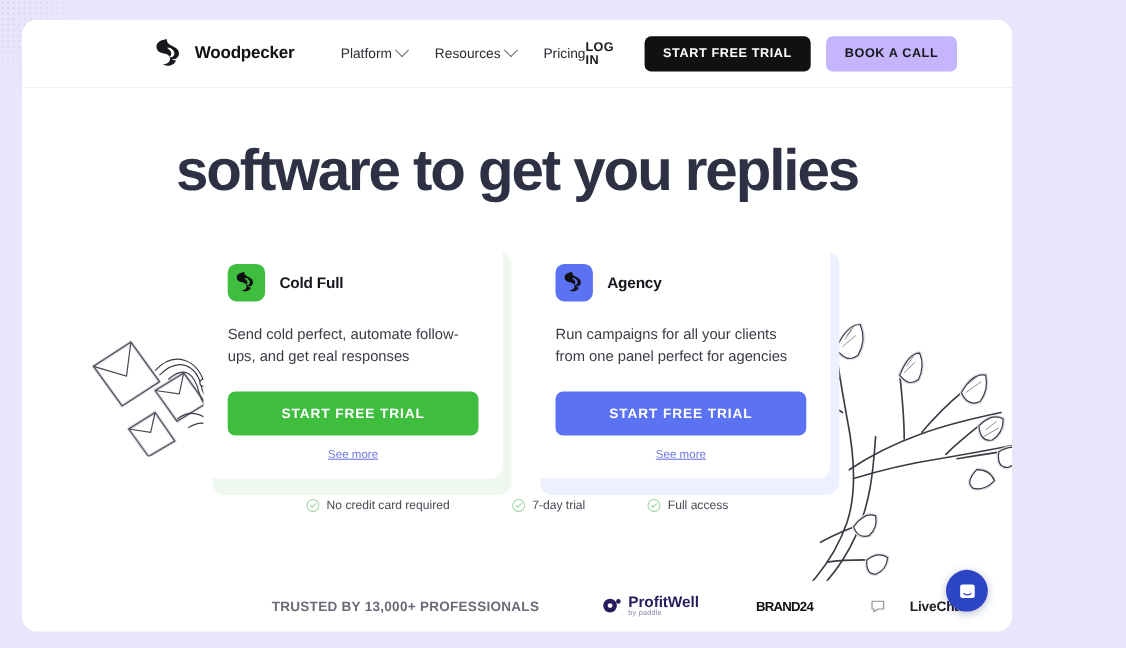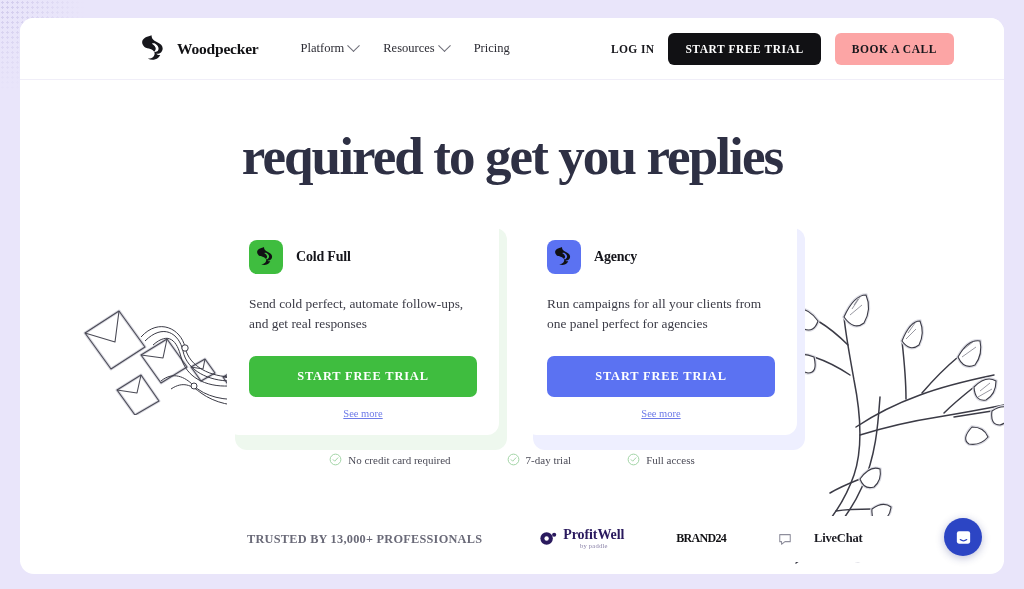--- a/index.html
+++ b/index.html
@@ -26,27 +26,26 @@
     -webkit-mask-image: radial-gradient(ellipse 110px 120px at 6px 6px, rgba(0,0,0,.85), transparent 72%);
     mask-image: radial-gradient(ellipse 110px 120px at 6px 6px, rgba(0,0,0,.85), transparent 72%);
     opacity: .85;
     z-index: 0;
   }
 
   .page {
     position: absolute;
     left: 20px;
     top: 18px;
-    width: 984px;
+    width: 900px;
     height: 556px;
     background: #ffffff;
     border-radius: 14px;
     overflow: hidden;
     z-index: 1;
-    font-family: Liberation Serif, serif;
   }
 
   
   .header {
     position: relative;
     height: 62px;
     border-bottom: 1px solid #f0eef8;
     display: flex;
     align-items: center;
     padding: 0 50px 0 122px;
@@ -109,21 +108,21 @@
     font-weight: 700;
     letter-spacing: .55px;
     padding: 10px 17px;
     border: none;
     border-radius: 6px;
     cursor: pointer;
     font-family: inherit;
     white-space: nowrap;
   }
   .btn-light {
-    background: #fca5a5;
+    background: #c4b5fd;
     color: #17171c;
     font-size: 11.5px;
     font-weight: 700;
     letter-spacing: .55px;
     padding: 10px 17px;
     border: none;
     border-radius: 6px;
     cursor: pointer;
     font-family: inherit;
     white-space: nowrap;
@@ -272,29 +271,28 @@
     align-items: center;
     gap: 6px;
     font-size: 11px;
     color: #4a4a56;
   }
   .check { width: 13px; height: 13px; flex: none; }
 
   
   .trusted {
     position: absolute;
-    left: 0; right: 0; bottom: 12px;
+    left: 0; right: 0; bottom: 0;
     height: 46px;
     display: flex;
     align-items: center;
     padding-left: 227px;
     gap: 58px;
     z-index: 4;
     background: #fff;
-    text-align: center;
   }
   .trusted-label {
     font-size: 12.3px;
     font-weight: 700;
     letter-spacing: .25px;
     color: #6a6a78;
     white-space: nowrap;
   }
   .logos {
     display: flex;
@@ -452,21 +450,21 @@
       </g>
       <g fill="none" stroke="#6c6c78" stroke-width=".7">
         <path d="M58 34 L66 22 M56 40 L68 30 M60 30 L64 24"></path>
         <path d="M114 58 L121 48 M112 64 L122 54"></path>
         <path d="M170 74 L180 66 M168 82 L182 72"></path>
         <path d="M186 116 L196 108 M184 122 L198 114"></path>
       </g>
     </svg>
 
     <h1 class="headline">
-      <span class="l2">required to get you replies</span>
+      <span class="l2">software to get you replies</span>
     </h1>
 
     <div class="cards">
 
       <div class="card-wrap wrap-green">
         <div class="card-shadow"></div>
         <div class="card">
           <div class="card-head">
             <div class="card-icon icon-green">
               <svg width="19" height="22" viewBox="0 0 26 30">

